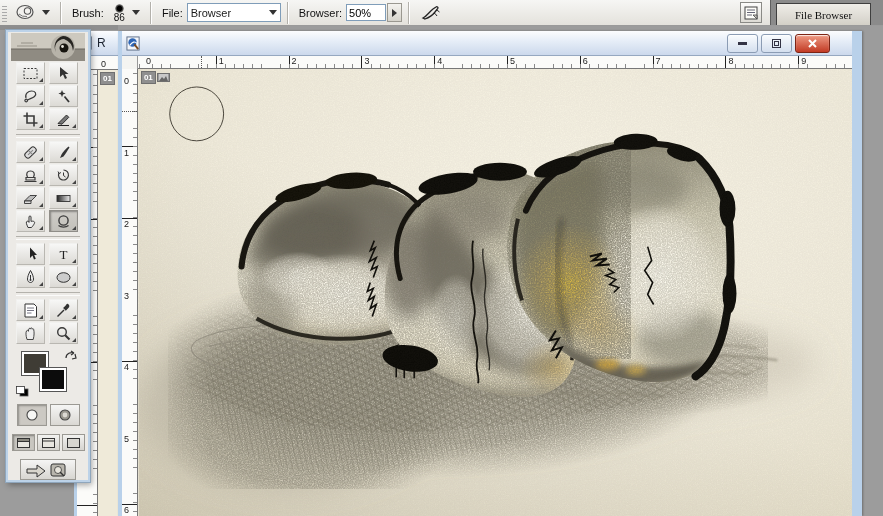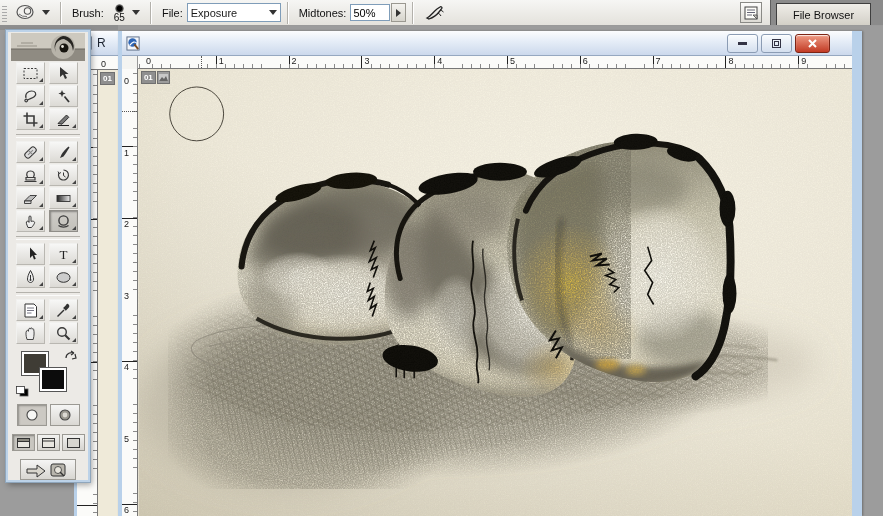--- a/index.html
+++ b/index.html
@@ -28,21 +28,21 @@
   .spin-btn{width:13px;height:17px;border:1px solid #9a9890;background:linear-gradient(#f4f3ef,#d8d6cе);
     background:linear-gradient(#f4f3ef,#d6d4cc);display:flex;align-items:center;justify-content:center;margin-left:1px;}
   .spin-tri{width:0;height:0;border-top:4px solid transparent;border-bottom:4px solid transparent;border-left:5px solid #333;}
   #palette-well{margin-left:auto;display:flex;align-items:center;height:25px;}
   #brushes-toggle{width:20px;height:19px;margin-right:8px;border:1px solid #8a8a86;
     background:linear-gradient(#fdfdfc,#dddbd4);display:flex;align-items:center;justify-content:center;}
   #well-area{width:112px;height:25px;background:#8b8b8b;border-left:1px solid #5f5f5f;
     display:flex;align-items:flex-end;}
   #file-browser-tab{width:96px;height:21px;margin:0 12px 0 5px;background:linear-gradient(#efede8,#d3d0c7);
     border:1px solid #3f3f3f;border-bottom:none;display:flex;align-items:center;justify-content:center;
-    font-size:11px;color:#111;}
+    font-size:11px;color:#111;font-family:Liberation Serif, serif;}
   #under-bar{position:absolute;left:0;top:25px;width:118px;height:5px;background:#8e8e8e;}
   
   #toolbar{position:absolute;left:6px;top:30px;width:80px;height:448px;z-index:30;
     background:#eceae6;border:2px solid #bcd2e8;outline:1px solid #8fa6bc;
     box-shadow:2px 3px 6px rgba(0,0,0,.35);display:flex;flex-direction:column;align-items:center;}
   #tb-art{width:74px;height:30px;margin-top:1px;position:relative;overflow:hidden;
     background:linear-gradient(#d8d4cb 0 55%,#8d8980 55% 100%);}
   .trow{display:flex;gap:4px;margin-top:1px;}
   .tool{width:27px;height:20px;display:flex;align-items:center;justify-content:center;position:relative;
     background:linear-gradient(#f7f7f6,#dcdad5);border:1px solid #f1f1ef;border-right-color:#b9b7b1;border-bottom-color:#b9b7b1;}
@@ -71,21 +71,21 @@
   .win-titlebar{height:24px;background:linear-gradient(#fcfdfe,#e7eef8 40%,#ccd9ec);
     border-bottom:1px solid #96a8c0;display:flex;align-items:center;padding:0 4px;}
   .win-title-text{font-size:12px;color:#1c2430;margin-left:4px;white-space:nowrap;}
   #bg-window{position:absolute;left:74px;top:31px;width:44px;height:485px;background:#f6f6f4;
     border-left:3px solid #b9d1ea;z-index:10;overflow:hidden;}
   #bg-window .win-titlebar{padding-left:2px;}
   #bg-hruler{height:13px;background:#fbfbf9;border-bottom:1px solid #777;display:flex;align-items:flex-end;font-size:9px;}
   #bg-body{position:relative;height:447px;display:flex;}
   #bg-vruler{position:relative;width:20px;background:#fbfbf9;border-right:1px solid #777;}
   #bg-canvas{flex:1;background:#efead9;position:relative;}
-  .slice-badge{position:absolute;display:flex;gap:1px;font-size:8px;font-weight:bold;color:#fff;}
+  .slice-badge{position:absolute;display:flex;gap:1px;font-size:8px;font-weight:bold;color:#fff;align-items:center;}
   .slice-badge .num{background:#8f8f8f;padding:1px 2px;border:1px solid #6f6f6f;}
   .slice-badge .pic{background:#9c9c9c;border:1px solid #6f6f6f;width:11px;display:flex;align-items:center;justify-content:center;}
   #doc-window{position:absolute;left:118px;top:31px;width:744px;height:485px;z-index:20;
     background:#b9d1ea;border-left:4px solid #b9d1ea;border-right:10px solid #b9d1ea;
     box-sizing:border-box;box-shadow:1px 0 2px rgba(0,0,0,.3);}
   #doc-titlebar{height:24px;background:linear-gradient(#fcfdfe,#e7eef8 40%,#ccd9ec);
     border-bottom:1px solid #96a8c0;display:flex;align-items:center;padding:0 4px;}
   #win-controls{margin-left:auto;display:flex;gap:3px;margin-right:18px;}
   .wc-btn{width:29px;height:17px;border-radius:3px;border:1px solid #8b9cb4;
     background:linear-gradient(#fafcfe,#d4dfee);display:flex;align-items:center;justify-content:center;
@@ -133,32 +133,32 @@
             <path d="M4 11 q3 3 8 2.5" fill="none" stroke="#777" stroke-width="1"></path>
           </svg>
       </span>
       <span class="dd-arrow"></span>
     </div>
     <div class="ob-sep"></div>
     <span class="ob-label">Brush:</span>
     <div class="ob-btn">
       <span class="brush-pre">
         <span class="brush-dot"></span>
-        <span class="brush-size">65</span>
+        <span class="brush-size">86</span>
       </span>
       <span class="dd-arrow"></span>
     </div>
     <div class="ob-sep"></div>
     <span class="ob-label">File:</span>
     <div class="ob-select">
-      <span>Exposure</span>
+      <span>Browser</span>
       <span class="dd-arrow"></span>
     </div>
     <div class="ob-sep"></div>
-    <span class="ob-label">Midtones:</span>
+    <span class="ob-label">Browser:</span>
     <input class="ob-input" readonly="" value="50%" style="">
     <div class="spin-btn">
       <span class="spin-tri"></span>
     </div>
     <div class="ob-sep"></div>
     <div class="ob-btn">
       <svg width="22" height="18" viewBox="0 0 22 18">
           <path d="M3 14 C7 12 9 8 13 5 L16 3 C17 2.2 18.5 3.2 17.8 4.4 L15 8 C12 12 8 14 5 15 Z" fill="none" stroke="#222" stroke-width="1.3"></path>
           <path d="M14 9 q2 1 3 3 M16 6 q2 .5 3.5 2" fill="none" stroke="#222" stroke-width="1"></path>
         </svg>

